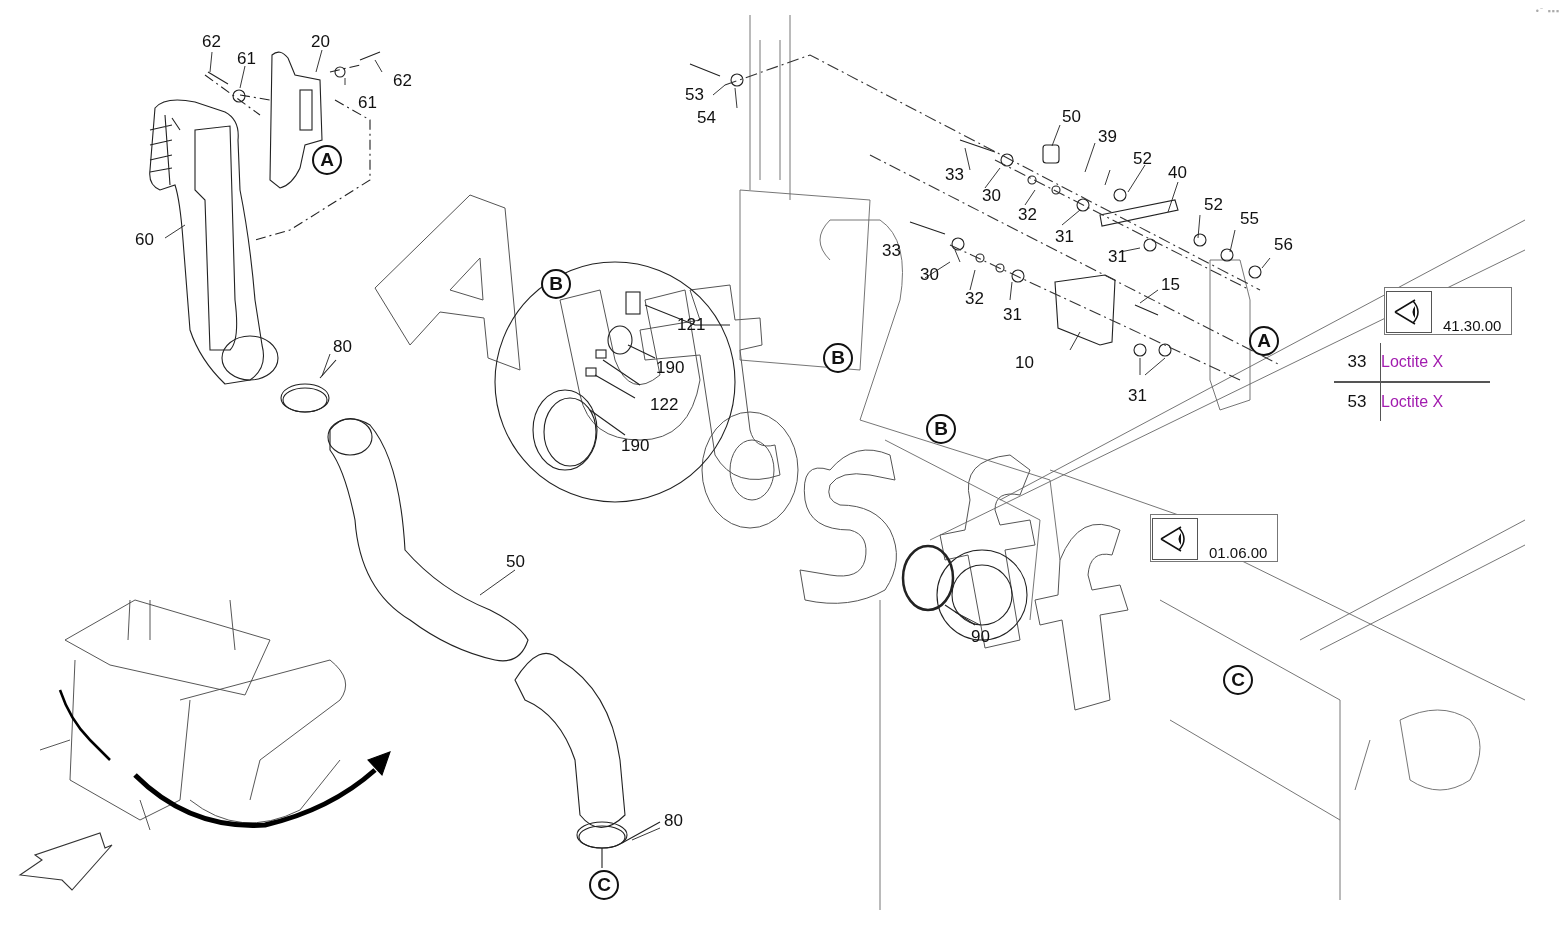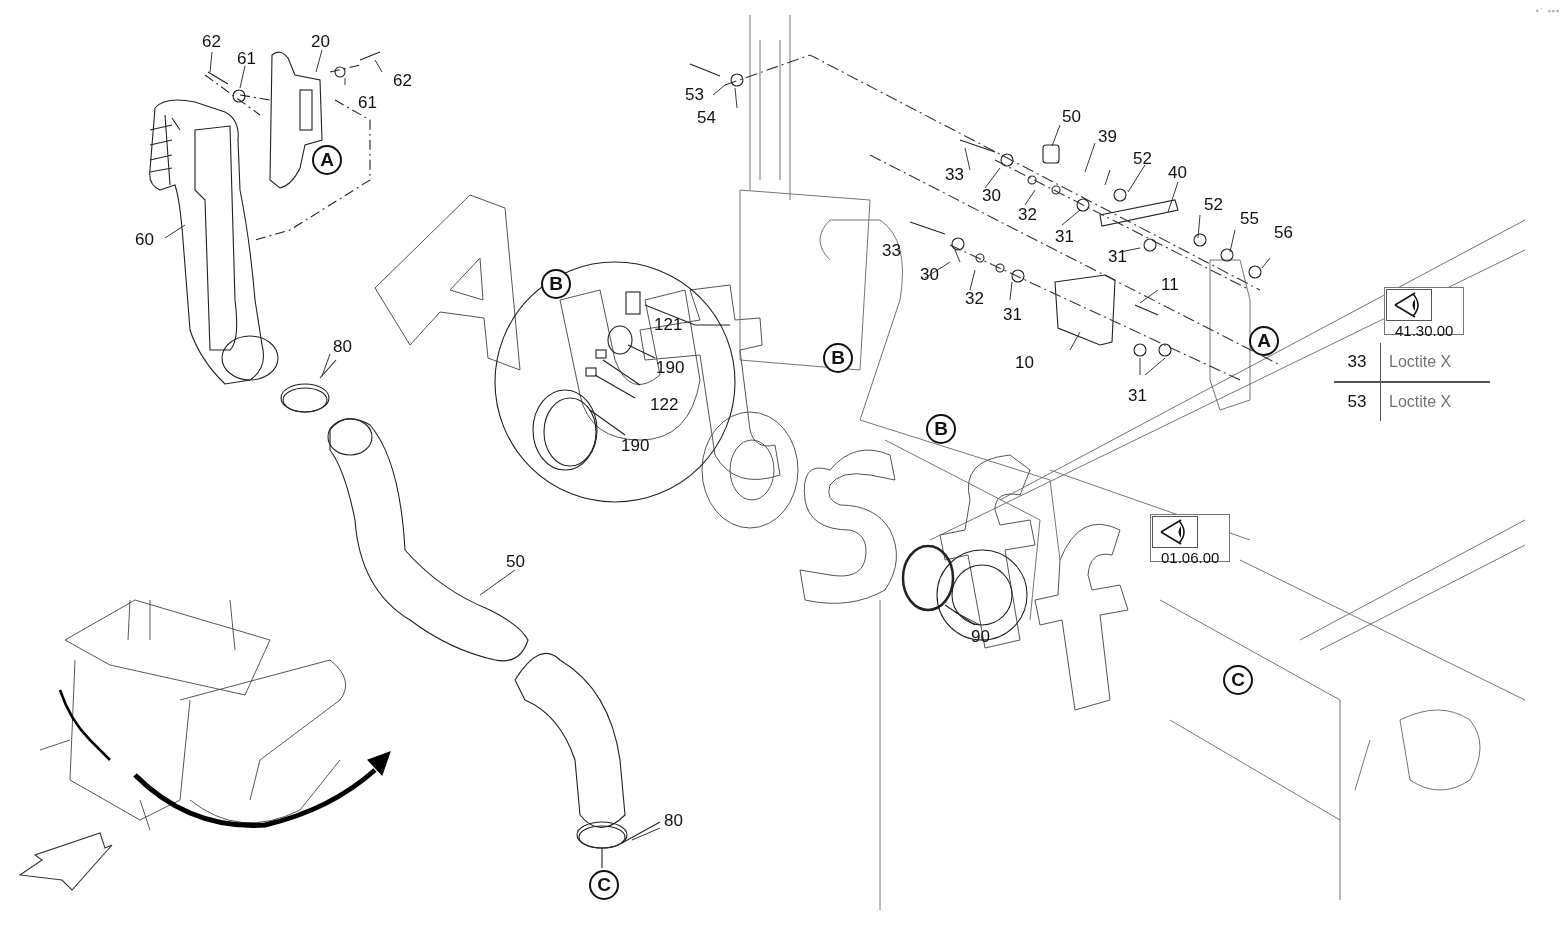--- a/index.html
+++ b/index.html
@@ -1,27 +1,27 @@
 <!DOCTYPE html>
 <html><head>
 <meta charset="utf-8">
 <style>
   html, body { margin:0; padding:0; background:#ffffff; }
   body { width:1566px; height:928px; position:relative; overflow:hidden; font-family:"Liberation Sans", sans-serif; }
   #canvas { position:absolute; left:0; top:0; width:1566px; height:928px; }
   .lbl { position:absolute; font-size:17px; color:#111; line-height:1; white-space:nowrap; }
   .circ { position:absolute; width:26px; height:26px; border:2.5px solid #111; border-radius:50%; background:#fff;
           font-weight:bold; font-size:19px; text-align:center; line-height:26px; color:#111; box-sizing:content-box; }
-  .refbox { position:absolute; height:46px; border:1.5px solid #777; background:#fff; display:flex; align-items:flex-start;flex-direction:column; }
+  .refbox { position:absolute; height:46px; border:1.5px solid #777; background:#fff; display:flex; align-items:flex-end; }
   .refbox .eye { width:44px; height:40px; margin:1px; border:1.5px solid #555; display:flex; align-items:center; justify-content:center; }
   .refbox .code { font-size:15px; padding:0 10px 0 10px; color:#111; }
   .ltable { position:absolute; left:1334px; top:343px; width:156px; }
   .ltable .row { display:flex; height:38px; align-items:center; }
   .ltable .num { width:46px; text-align:center; font-size:17px; color:#111; }
-  .ltable .txt { padding-left:8px; font-size:16px; color:#737373; border-left:1.5px solid #555; height:38px; line-height:38px; }
+  .ltable .txt { font-size:16px; color:#a21caf; border-left:1.5px solid #555; height:38px; line-height:38px; }
   .ltable .sep { height:1.5px; background:#555; width:156px; }
   .corner-dots { position:absolute; right:6px; top:4px; font-size:9px; color:#aaa; letter-spacing:1px; }
 </style>
 </head>
 <body>
 
 <svg id="canvas" viewBox="0 0 1566 928" xmlns="http://www.w3.org/2000/svg">
   <g fill="none" stroke="#222" stroke-width="1.1">
 
     <g stroke="#555" stroke-width="1">
@@ -155,43 +155,43 @@
 
 <div class="lbl" style="left:202px;top:33px">62</div>
 <div class="lbl" style="left:237px;top:50px">61</div>
 <div class="lbl" style="left:311px;top:33px">20</div>
 <div class="lbl" style="left:358px;top:94px">61</div>
 <div class="lbl" style="left:393px;top:72px">62</div>
 <div class="lbl" style="left:135px;top:231px">60</div>
 <div class="lbl" style="left:333px;top:338px">80</div>
 <div class="lbl" style="left:506px;top:553px">50</div>
 <div class="lbl" style="left:664px;top:812px">80</div>
-<div class="lbl" style="left:654px;top:316px">121</div>
+<div class="lbl" style="left:677px;top:316px">121</div>
 <div class="lbl" style="left:656px;top:359px">190</div>
 <div class="lbl" style="left:650px;top:396px">122</div>
 <div class="lbl" style="left:621px;top:437px">190</div>
 <div class="lbl" style="left:685px;top:86px">53</div>
 <div class="lbl" style="left:697px;top:109px">54</div>
 <div class="lbl" style="left:1062px;top:108px">50</div>
 <div class="lbl" style="left:1098px;top:128px">39</div>
 <div class="lbl" style="left:1133px;top:150px">52</div>
 <div class="lbl" style="left:1168px;top:164px">40</div>
 <div class="lbl" style="left:945px;top:166px">33</div>
 <div class="lbl" style="left:982px;top:187px">30</div>
 <div class="lbl" style="left:1018px;top:206px">32</div>
 <div class="lbl" style="left:1055px;top:228px">31</div>
 <div class="lbl" style="left:1108px;top:248px">31</div>
 <div class="lbl" style="left:1204px;top:196px">52</div>
 <div class="lbl" style="left:1240px;top:210px">55</div>
-<div class="lbl" style="left:1274px;top:224px">56</div>
+<div class="lbl" style="left:1274px;top:236px">56</div>
 <div class="lbl" style="left:882px;top:242px">33</div>
 <div class="lbl" style="left:920px;top:266px">30</div>
 <div class="lbl" style="left:965px;top:290px">32</div>
 <div class="lbl" style="left:1003px;top:306px">31</div>
-<div class="lbl" style="left:1161px;top:276px">11</div>
+<div class="lbl" style="left:1161px;top:276px">15</div>
 <div class="lbl" style="left:1015px;top:354px">10</div>
 <div class="lbl" style="left:1128px;top:387px">31</div>
 <div class="lbl" style="left:971px;top:628px">90</div>
 
 <div class="circ" style="left:312px;top:145px">A</div>
 <div class="circ" style="left:1249px;top:326px">A</div>
 <div class="circ" style="left:541px;top:269px">B</div>
 <div class="circ" style="left:823px;top:343px">B</div>
 <div class="circ" style="left:926px;top:414px">B</div>
 <div class="circ" style="left:1223px;top:665px">C</div>

